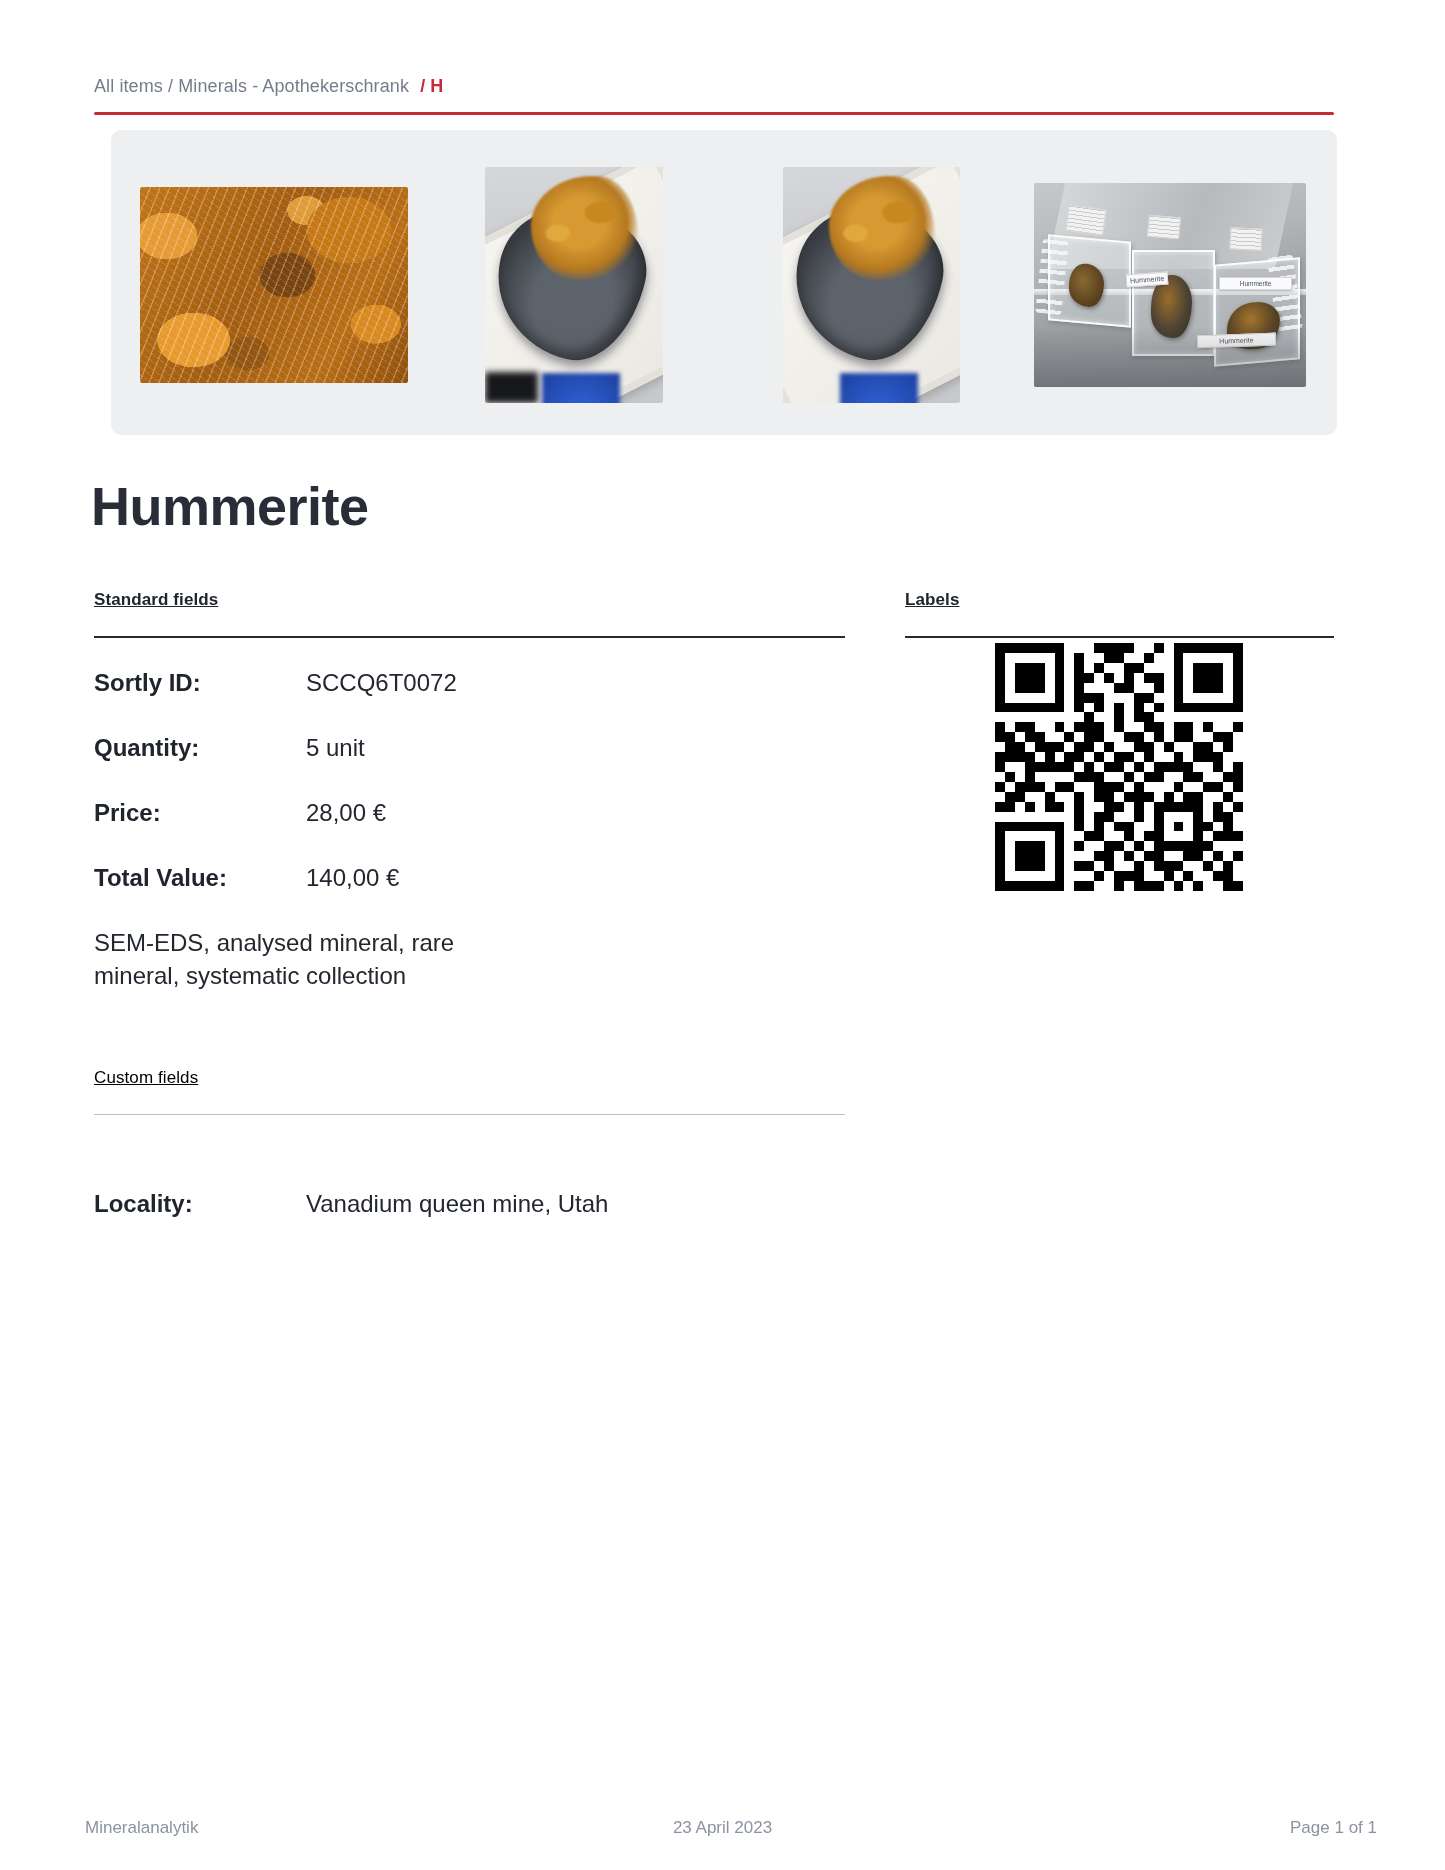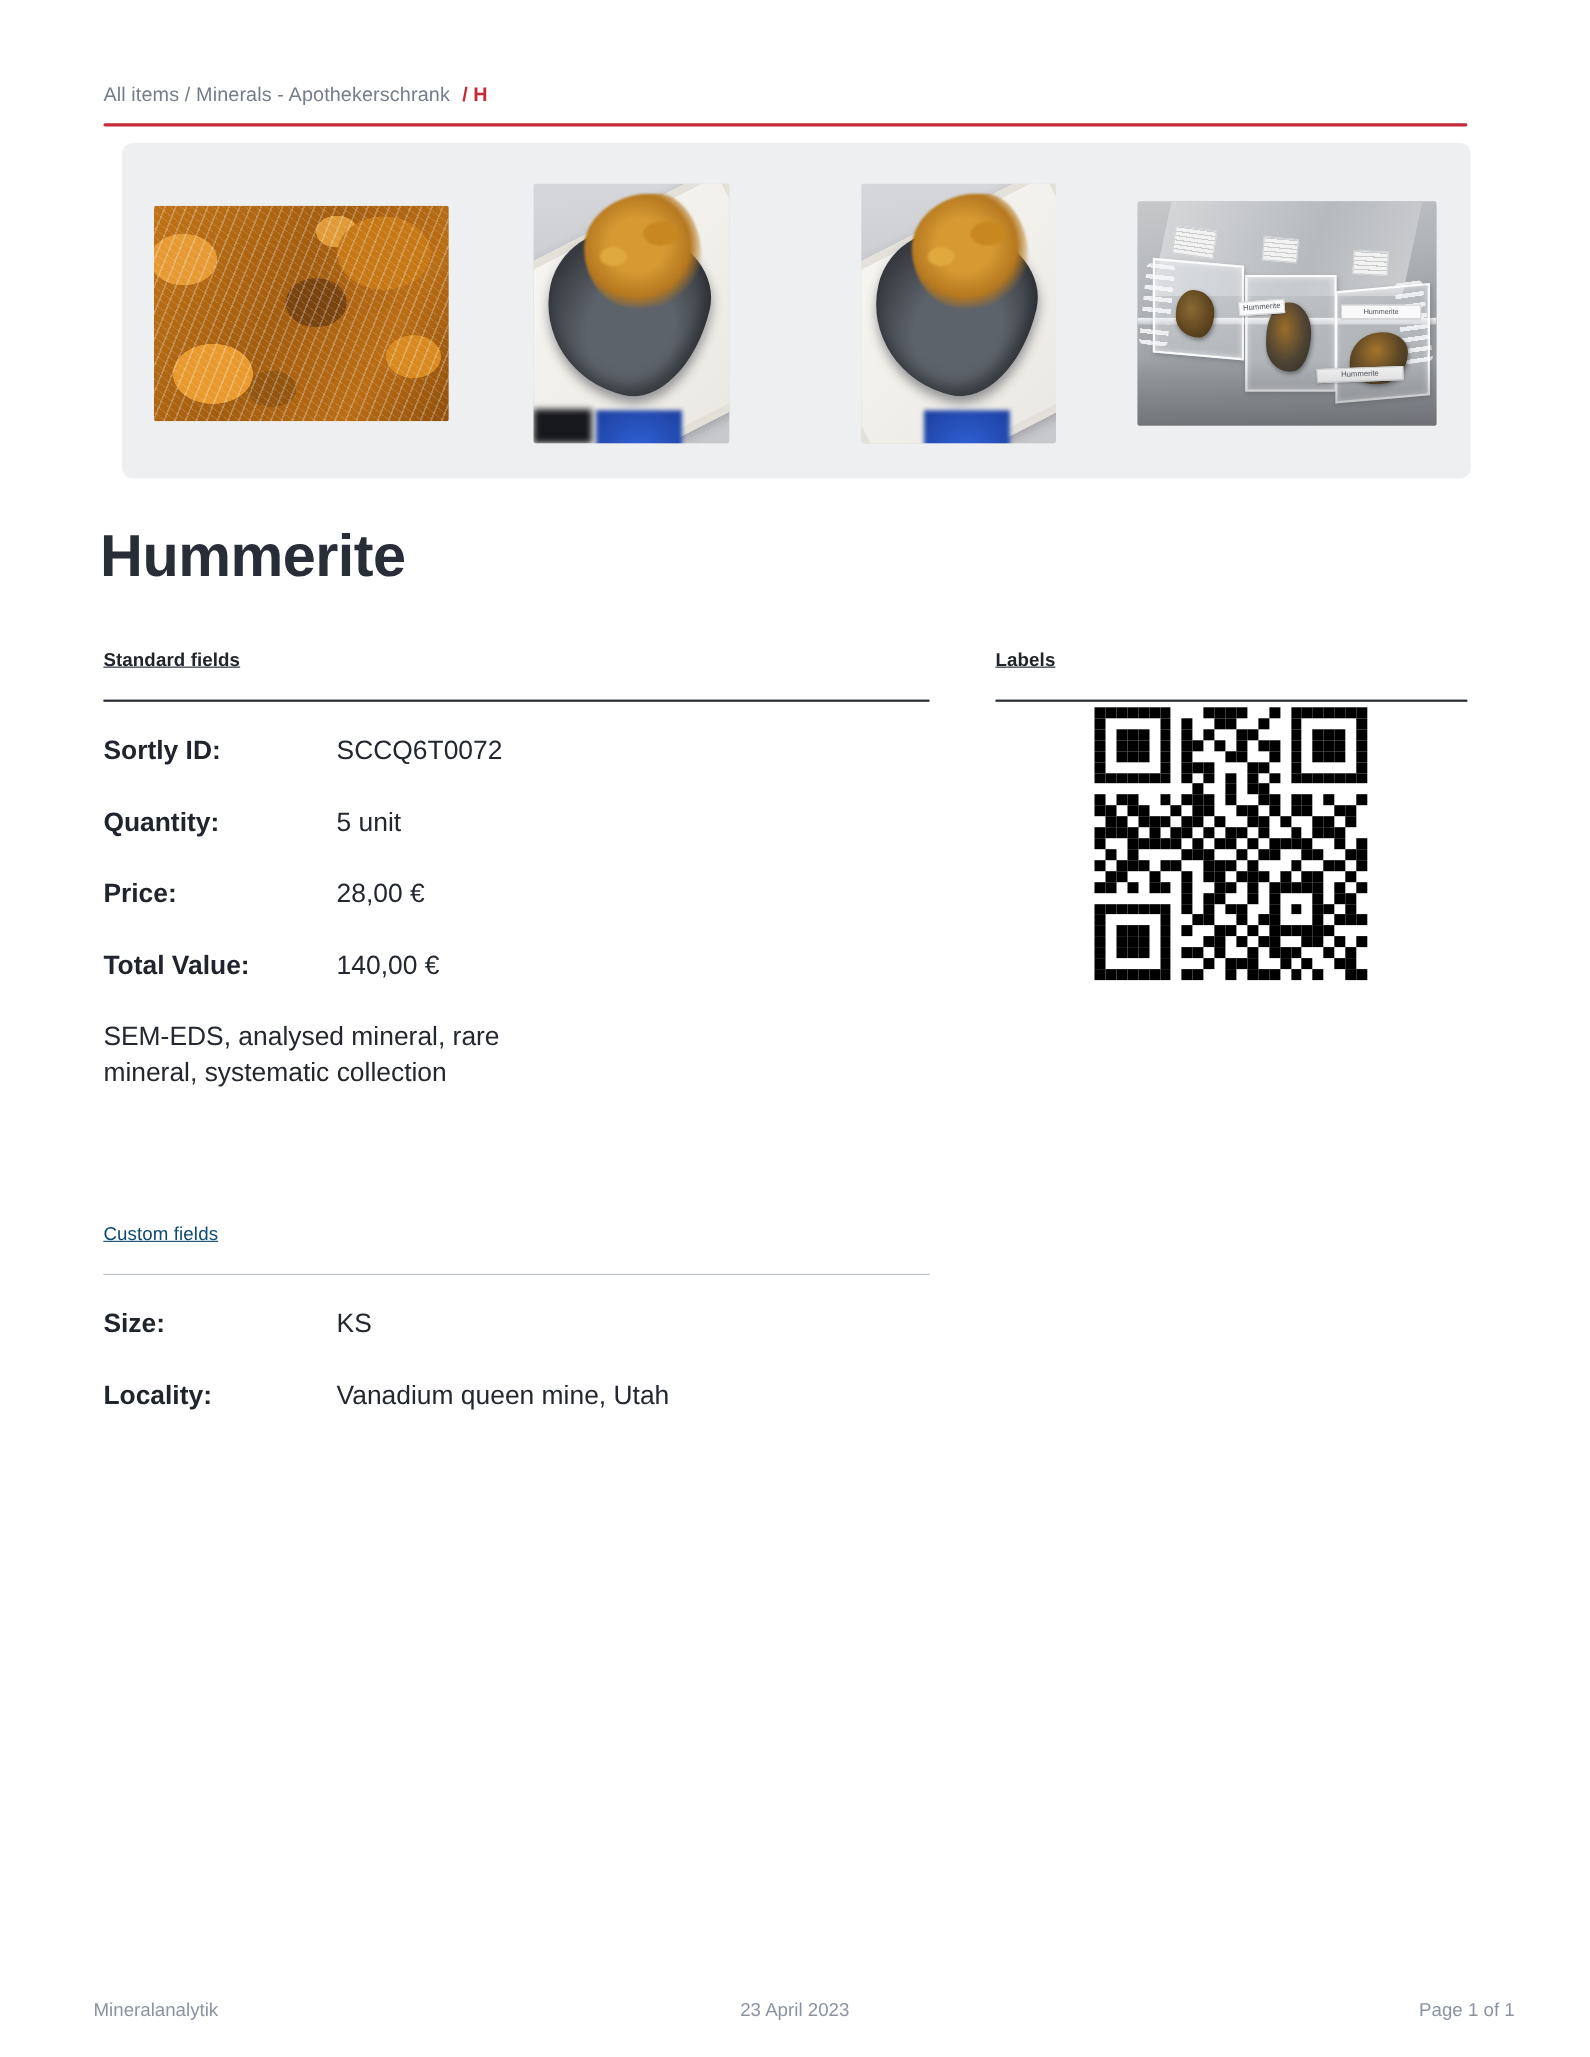--- a/index.html
+++ b/index.html
@@ -81,21 +81,21 @@
 
   
   .title{position:absolute;left:91px;top:479px;font-size:54px;line-height:54px;font-weight:700;
          color:#282d38;letter-spacing:-.5px;}
 
   
   .sec-head{position:absolute;font-size:17px;font-weight:700;color:#20242c;
             border-bottom:2.5px solid #262a32;padding-bottom:26px;letter-spacing:.1px;text-decoration:underline;}
   .sec-head.std{left:94px;top:590px;width:751px;}
   .sec-head.lbl{left:905px;top:590px;width:429px;}
-  .sec-head.custom{left:94px;top:1112px;width:751px;font-weight:400;color:#0c4a6e;
+  .sec-head.custom{left:94px;top:1068px;width:751px;font-weight:400;color:#000000;
             border-bottom:1.5px solid #b9bec6;}
 
   
   .rows{position:absolute;left:94px;width:780px;}
   .rows.std-rows{top:666px;}
   .rows.custom-rows{top:1187px;}
   .frow{display:flex;margin-bottom:32px;line-height:33px;font-size:24px;}
   .flabel{width:212px;flex:0 0 212px;font-weight:700;color:#20242c;}
   .fvalue{max-width:395px;color:#23272f;}
 
@@ -190,24 +190,20 @@
         <div class="fvalue">SEM-EDS, analysed mineral, rare mineral, systematic collection</div>
       </div>
     </div>
 
   <div class="sec-head custom">
     <span>Custom fields</span>
   </div>
 
   <div class="rows custom-rows" id="custom-rows">
       <div class="frow">
-        <div class="flabel">Size:</div>
-        <div class="fvalue">KS</div>
-      </div>
-      <div class="frow">
         <div class="flabel">Locality:</div>
         <div class="fvalue">Vanadium queen mine, Utah</div>
       </div>
     </div>
 
   <div class="qr" id="qr">
       <div class="d"></div>
       <div class="d"></div>
       <div class="d"></div>
       <div class="d"></div>

